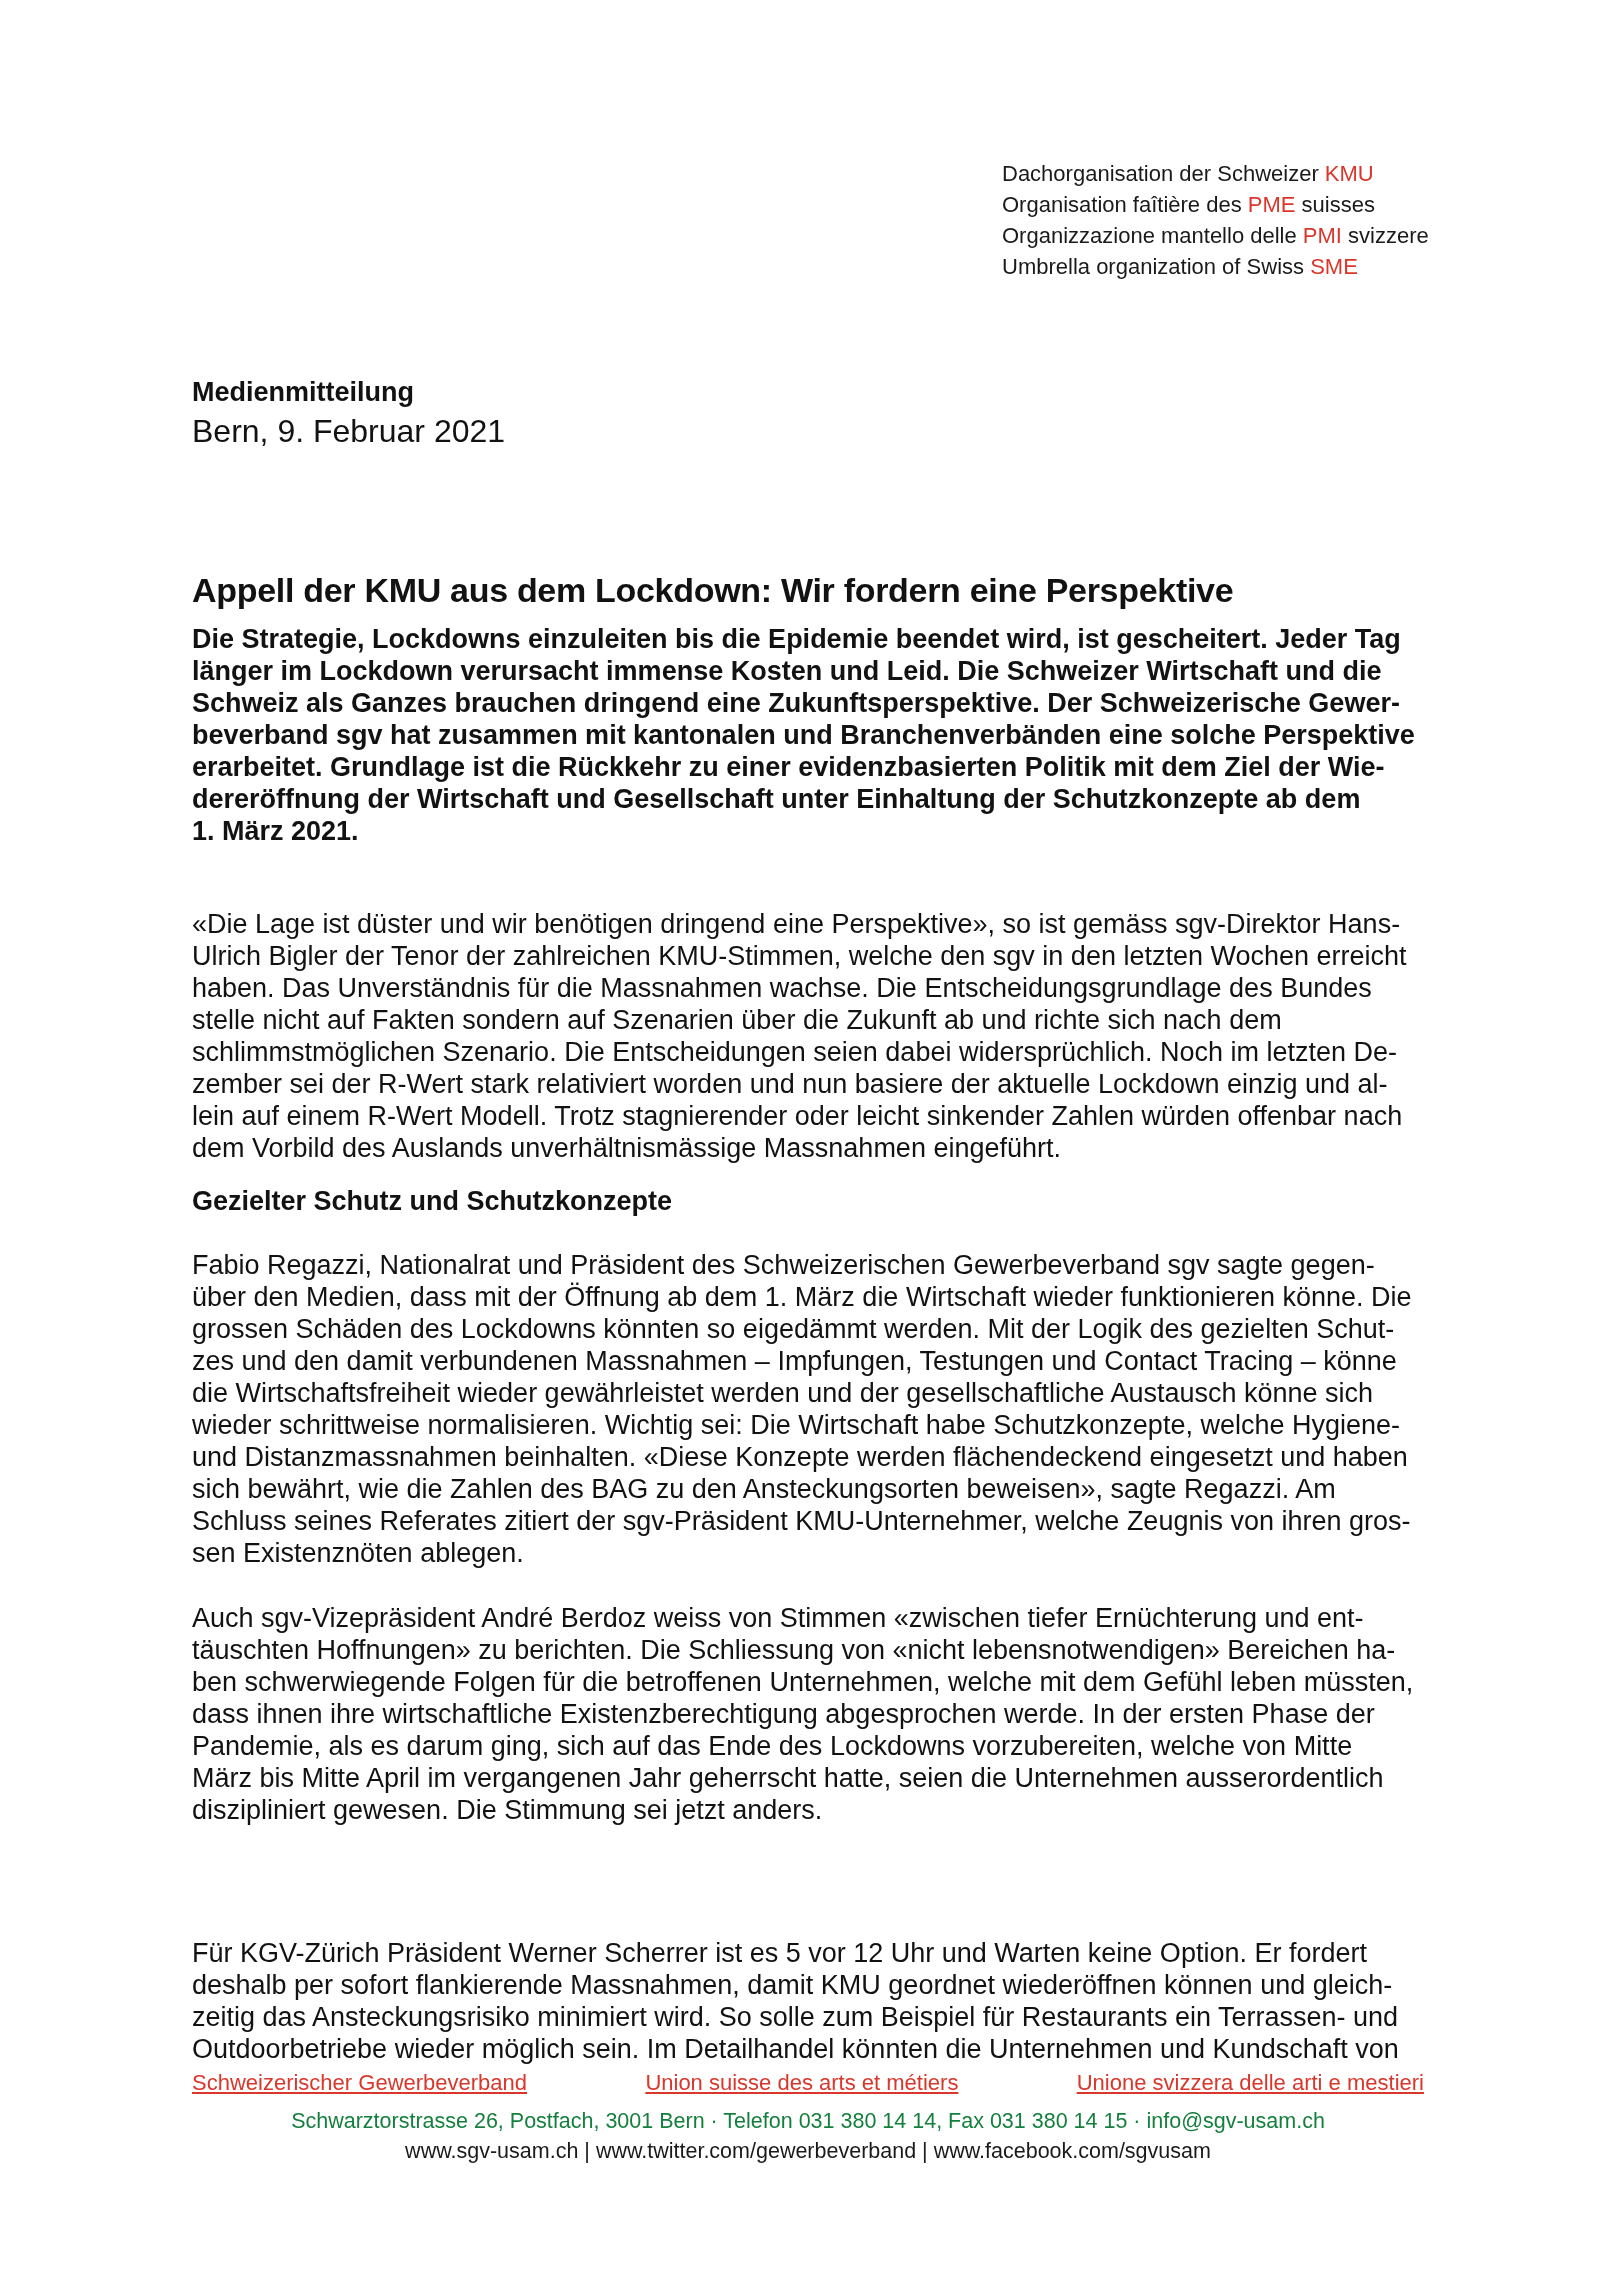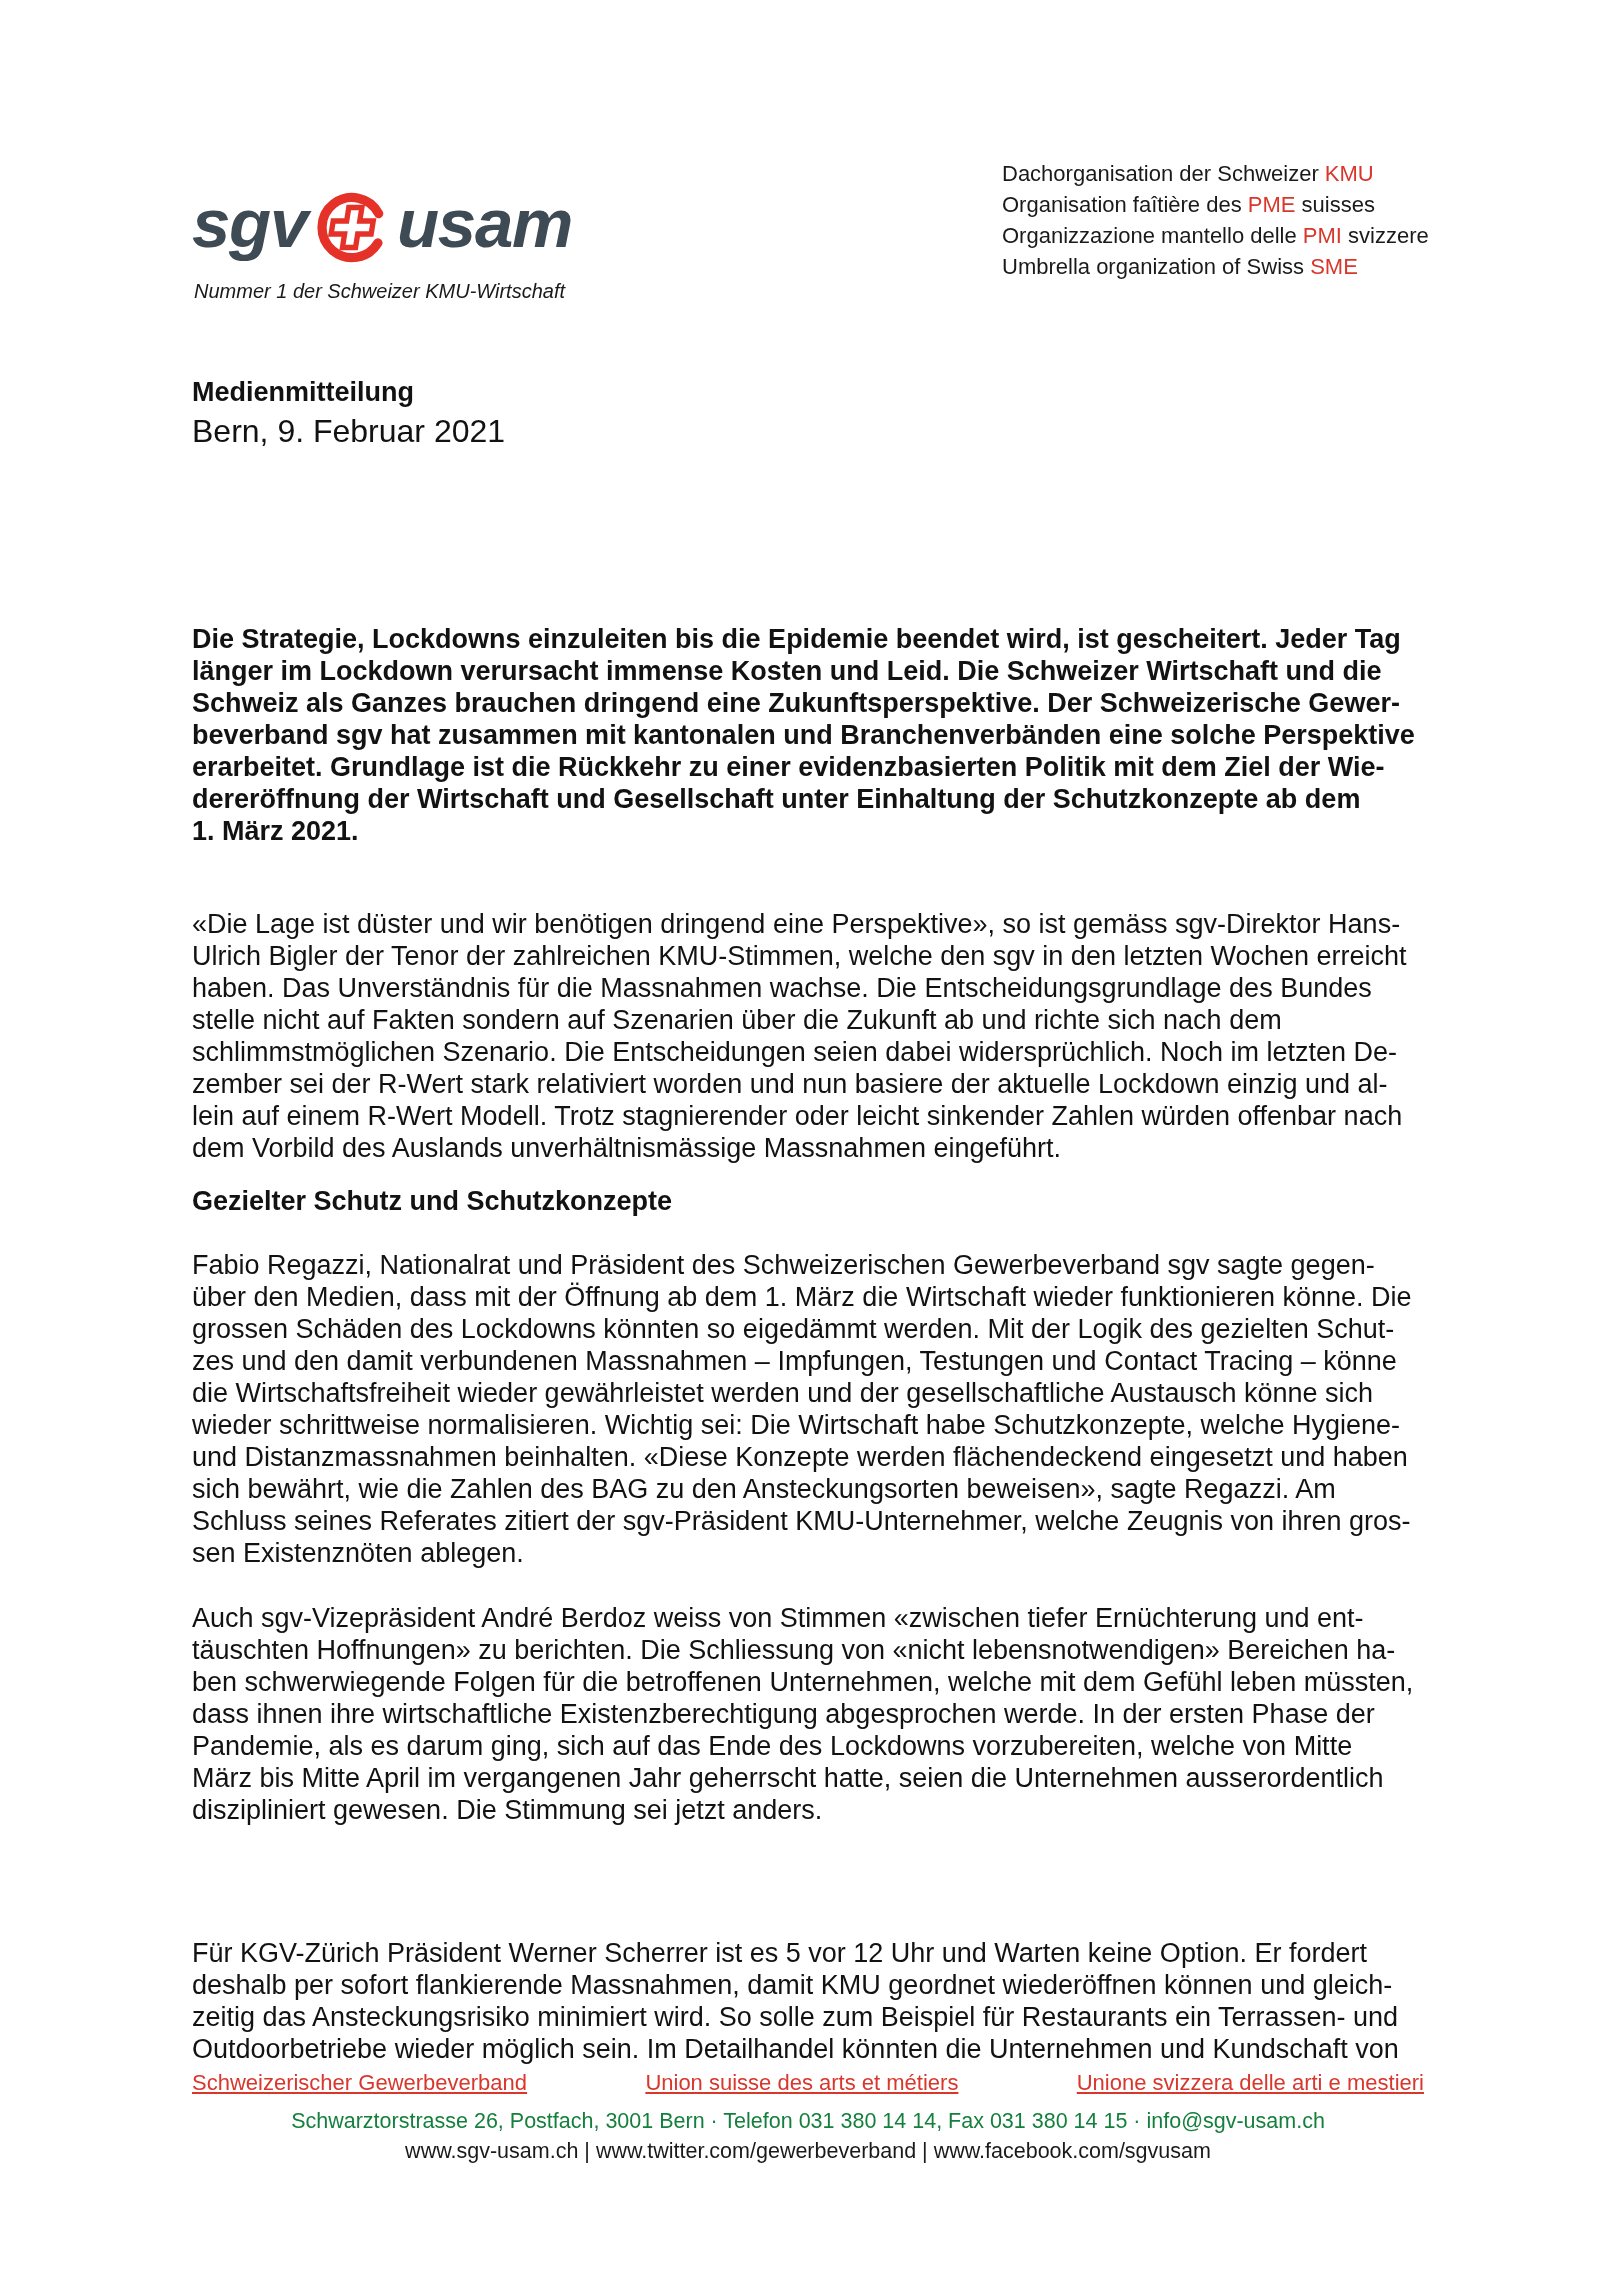--- a/index.html
+++ b/index.html
@@ -40,44 +40,32 @@
   .footer-orgs{position:absolute;left:192px;top:2070px;width:1232px;display:flex;justify-content:space-between;font-size:22px;color:#d9362c;}
   .footer-orgs span{white-space:nowrap;text-decoration:underline;}
   .footer-address{position:absolute;left:192px;top:2109px;width:1232px;text-align:center;font-size:21.5px;color:#15803d;white-space:pre-line;}
   .footer-links{position:absolute;left:192px;top:2139px;width:1232px;text-align:center;font-size:21.5px;color:#1a1a1a;white-space:pre-line;}
 </style>
 </head>
 <body>
 
 <div class="page">
 
-  <div class="logo-block">
-    <div class="logo-row">
-      <span class="logo-word">sgv</span>
-      <svg class="logo-emblem" viewBox="0 0 100 100">
-        <path d="M 84 32 A 39 39 0 1 0 83 70" fill="none" stroke="#e53127" stroke-width="12" stroke-linecap="round"></path>
-        <g transform="translate(7.5,0) skewX(-9)">
-          <path d="M41.5 24 h17 v17.5 H76 v17 H58.5 V76 h-17 V58.5 H24 v-17 h17.5 Z" fill="#ffffff" stroke="#e53127" stroke-width="7" stroke-linejoin="miter"></path>
-        </g>
-      </svg>
-      <span class="logo-word">usam</span>
-    </div>
-    <div class="logo-tagline">Nummer 1 der Schweizer KMU-Wirtschaft</div>
-  </div>
 
   <div class="org-block">
     <div class="org-line"><span>Dachorganisation der Schweizer </span><span class="org-em">KMU</span><span></span></div>
     <div class="org-line"><span>Organisation faîtière des </span><span class="org-em">PME</span><span> suisses</span></div>
     <div class="org-line"><span>Organizzazione mantello delle </span><span class="org-em">PMI</span><span> svizzere</span></div>
     <div class="org-line"><span>Umbrella organization of Swiss </span><span class="org-em">SME</span><span></span></div>
   </div>
 
   <div class="doc-type">Medienmitteilung</div>
   <div class="dateline">Bern, 9. Februar 2021</div>
 
+  <h1 class="page-title">Appell der KMU aus dem Lockdown: Wir fordern eine Perspektive</h1>
 
   <div class="block bold b-lead">Die Strategie, Lockdowns einzuleiten bis die Epidemie beendet wird, ist gescheitert. Jeder Tag
 länger im Lockdown verursacht immense Kosten und Leid. Die Schweizer Wirtschaft und die
 Schweiz als Ganzes brauchen dringend eine Zukunftsperspektive. Der Schweizerische Gewer-
 beverband sgv hat zusammen mit kantonalen und Branchenverbänden eine solche Perspektive
 erarbeitet. Grundlage ist die Rückkehr zu einer evidenzbasierten Politik mit dem Ziel der Wie-
 dereröffnung der Wirtschaft und Gesellschaft unter Einhaltung der Schutzkonzepte ab dem
 1. März 2021.</div>
   <div class="block b-p2">«Die Lage ist düster und wir benötigen dringend eine Perspektive», so ist gemäss sgv-Direktor Hans-
 Ulrich Bigler der Tenor der zahlreichen KMU-Stimmen, welche den sgv in den letzten Wochen erreicht

